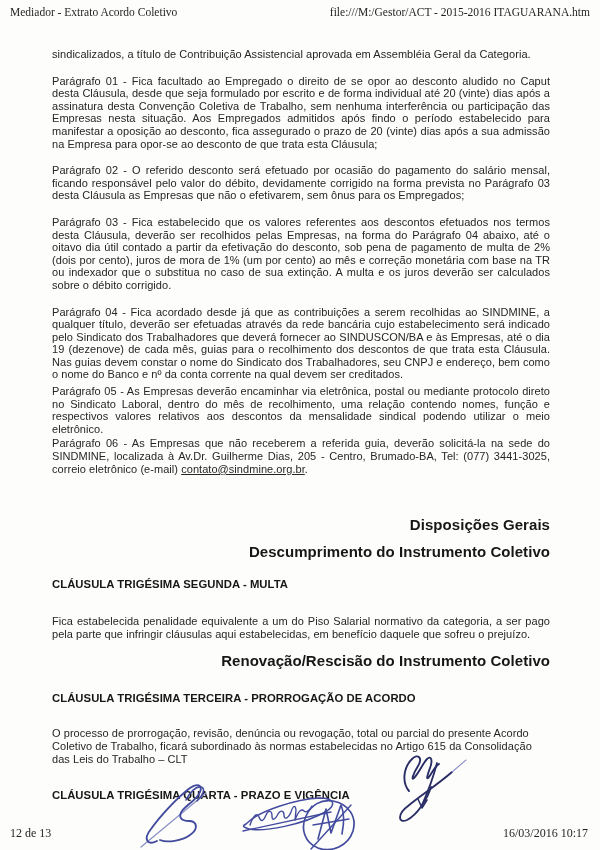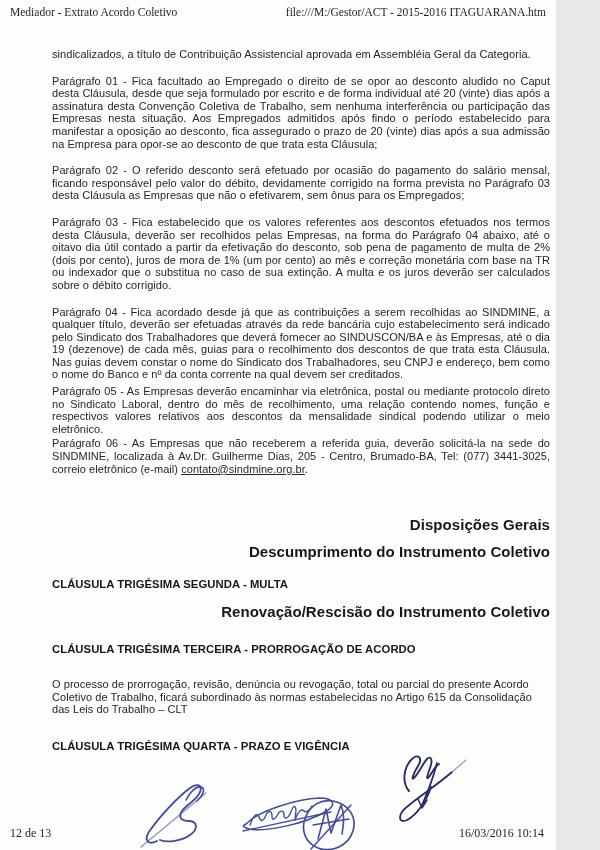--- a/index.html
+++ b/index.html
@@ -2,21 +2,21 @@
 <html lang="pt"><head>
 <meta charset="utf-8">
 <style>
   html, body {
     margin: 0;
     padding: 0;
     background: #e8e8e8;
   }
   .page {
     position: relative;
-    width: 556px;
+    width: 600px;
     height: 850px;
     background: #fdfdfb;
     overflow: hidden;
     font-family: "Liberation Sans", sans-serif;
     color: #262626;
   }
   
   .print-header {
     position: absolute;
     top: 6px;
@@ -84,20 +84,21 @@
       <div class="block p" style="margin-top: 0px;">sindicalizados, a título de Contribuição Assistencial aprovada em Assembléia Geral da Categoria.</div>
       <div class="block p" style="margin-top: 14px;">Parágrafo 01 - Fica facultado ao Empregado o direito de se opor ao desconto aludido no Caput desta Cláusula, desde que seja formulado por escrito e de forma individual até 20 (vinte) dias após a assinatura desta Convenção Coletiva de Trabalho, sem nenhuma interferência ou participação das Empresas nesta situação. Aos Empregados admitidos após findo o período estabelecido para manifestar a oposição ao desconto, fica assegurado o prazo de 20 (vinte) dias após a sua admissão na Empresa para opor-se ao desconto de que trata esta Cláusula;</div>
       <div class="block p" style="margin-top: 14px;">Parágrafo 02 - O referido desconto será efetuado por ocasião do pagamento do salário mensal, ficando responsável pelo valor do débito, devidamente corrigido na forma prevista no Parágrafo 03 desta Cláusula as Empresas que não o efetivarem, sem ônus para os Empregados;</div>
       <div class="block p" style="margin-top: 14px;">Parágrafo 03 - Fica estabelecido que os valores referentes aos descontos efetuados nos termos desta Cláusula, deverão ser recolhidos pelas Empresas, na forma do Parágrafo 04 abaixo, até o oitavo dia útil contado a partir da efetivação do desconto, sob pena de pagamento de multa de 2% (dois por cento), juros de mora de 1% (um por cento) ao mês e correção monetária com base na TR ou indexador que o substitua no caso de sua extinção. A multa e os juros deverão ser calculados sobre o débito corrigido.</div>
       <div class="block p" style="margin-top: 14px;">Parágrafo 04 - Fica acordado desde já que as contribuições a serem recolhidas ao SINDMINE, a qualquer título, deverão ser efetuadas através da rede bancária cujo estabelecimento será indicado pelo Sindicato dos Trabalhadores que deverá fornecer ao SINDUSCON/BA e às Empresas, até o dia 19 (dezenove) de cada mês, guias para o recolhimento dos descontos de que trata esta Cláusula. Nas guias devem constar o nome do Sindicato dos Trabalhadores, seu CNPJ e endereço, bem como o nome do Banco e nº da conta corrente na qual devem ser creditados.</div>
       <div class="block p" style="margin-top: 4px;">Parágrafo 05 - As Empresas deverão encaminhar via eletrônica, postal ou mediante protocolo direto no Sindicato Laboral, dentro do mês de recolhimento, uma relação contendo nomes, função e respectivos valores relativos aos descontos da mensalidade sindical podendo utilizar o meio eletrônico.</div>
       <div class="block p" style="margin-top: 2px;"><span>Parágrafo 06 - As Empresas que não receberem a referida guia, deverão solicitá-la na sede do SINDMINE, localizada à Av.Dr. Guilherme Dias, 205 - Centro, Brumado-BA, Tel: (077) 3441-3025, correio eletrônico (e-mail) </span><a class="email-link">contato@sindmine.org.br</a><span>.</span></div>
       <div class="block hc" style="margin-top: 44px;">Disposições Gerais</div>
       <div class="block hc" style="margin-top: 14px;">Descumprimento do Instrumento Coletivo</div>
       <div class="block hl" style="margin-top: 20px;">CLÁUSULA TRIGÉSIMA SEGUNDA - MULTA</div>
+      <div class="block p" style="margin-top: 24px;">Fica estabelecida penalidade equivalente a um do Piso Salarial normativo da categoria, a ser pago pela parte que infringir cláusulas aqui estabelecidas, em benefício daquele que sofreu o prejuízo.</div>
       <div class="block hc" style="margin-top: 15px;">Renovação/Rescisão do Instrumento Coletivo</div>
       <div class="block hl" style="margin-top: 24px;">CLÁUSULA TRIGÉSIMA TERCEIRA - PRORROGAÇÃO DE ACORDO</div>
       <div class="block p-left" style="margin-top: 23px;">O processo de prorrogação, revisão, denúncia ou revogação, total ou parcial do presente Acordo Coletivo de Trabalho, ficará subordinado às normas estabelecidas no Artigo 615 da Consolidação das Leis do Trabalho – CLT</div>
       <div class="block hl" style="margin-top: 24px;">CLÁUSULA TRIGÉSIMA QUARTA - PRAZO E VIGÊNCIA</div>
     </div>
 
   <svg class="signatures" viewBox="0 0 600 850" xmlns="http://www.w3.org/2000/svg">
 
     <g>
       <path class="ink-light" stroke-width="1.3" d="M141,847 L206,793" stroke="#8d93c6"></path>
@@ -122,16 +123,16 @@
       <path class="ink-dark" stroke-width="1.9" d="M409,791 C402,783 403,768 412,759 C418,753 423,758 418,766 C413,774 411,781 414,778 C419,773 423,763 427,759 C431,755 433,760 430,768 C427,776 426,781 429,777 C433,771 436,765 439,764" stroke="#2a2e66"></path>
       <path class="ink-dark" stroke-width="1.8" d="M437,763 C433,778 427,794 422,805" stroke="#2a2e66"></path>
       <path class="ink-dark" stroke-width="1.5" d="M418,799 L422,808 L427,800" stroke="#2a2e66"></path>
       <path class="ink-dark" stroke-width="1.9" d="M431,787 C427,800 417,815 407,820 C398,824 397,814 408,806 C420,796 437,785 452,772" stroke="#2a2e66"></path>
       <path class="ink-light" stroke-width="1.1" d="M452,772 L466,760" stroke="#8d93c6"></path>
     </g>
   </svg>
 
   <div class="print-footer">
     <span>12 de 13</span>
-    <span>16/03/2016 10:14</span>
+    <span>16/03/2016 10:17</span>
   </div>
 
 </div>
 
 </body></html>

